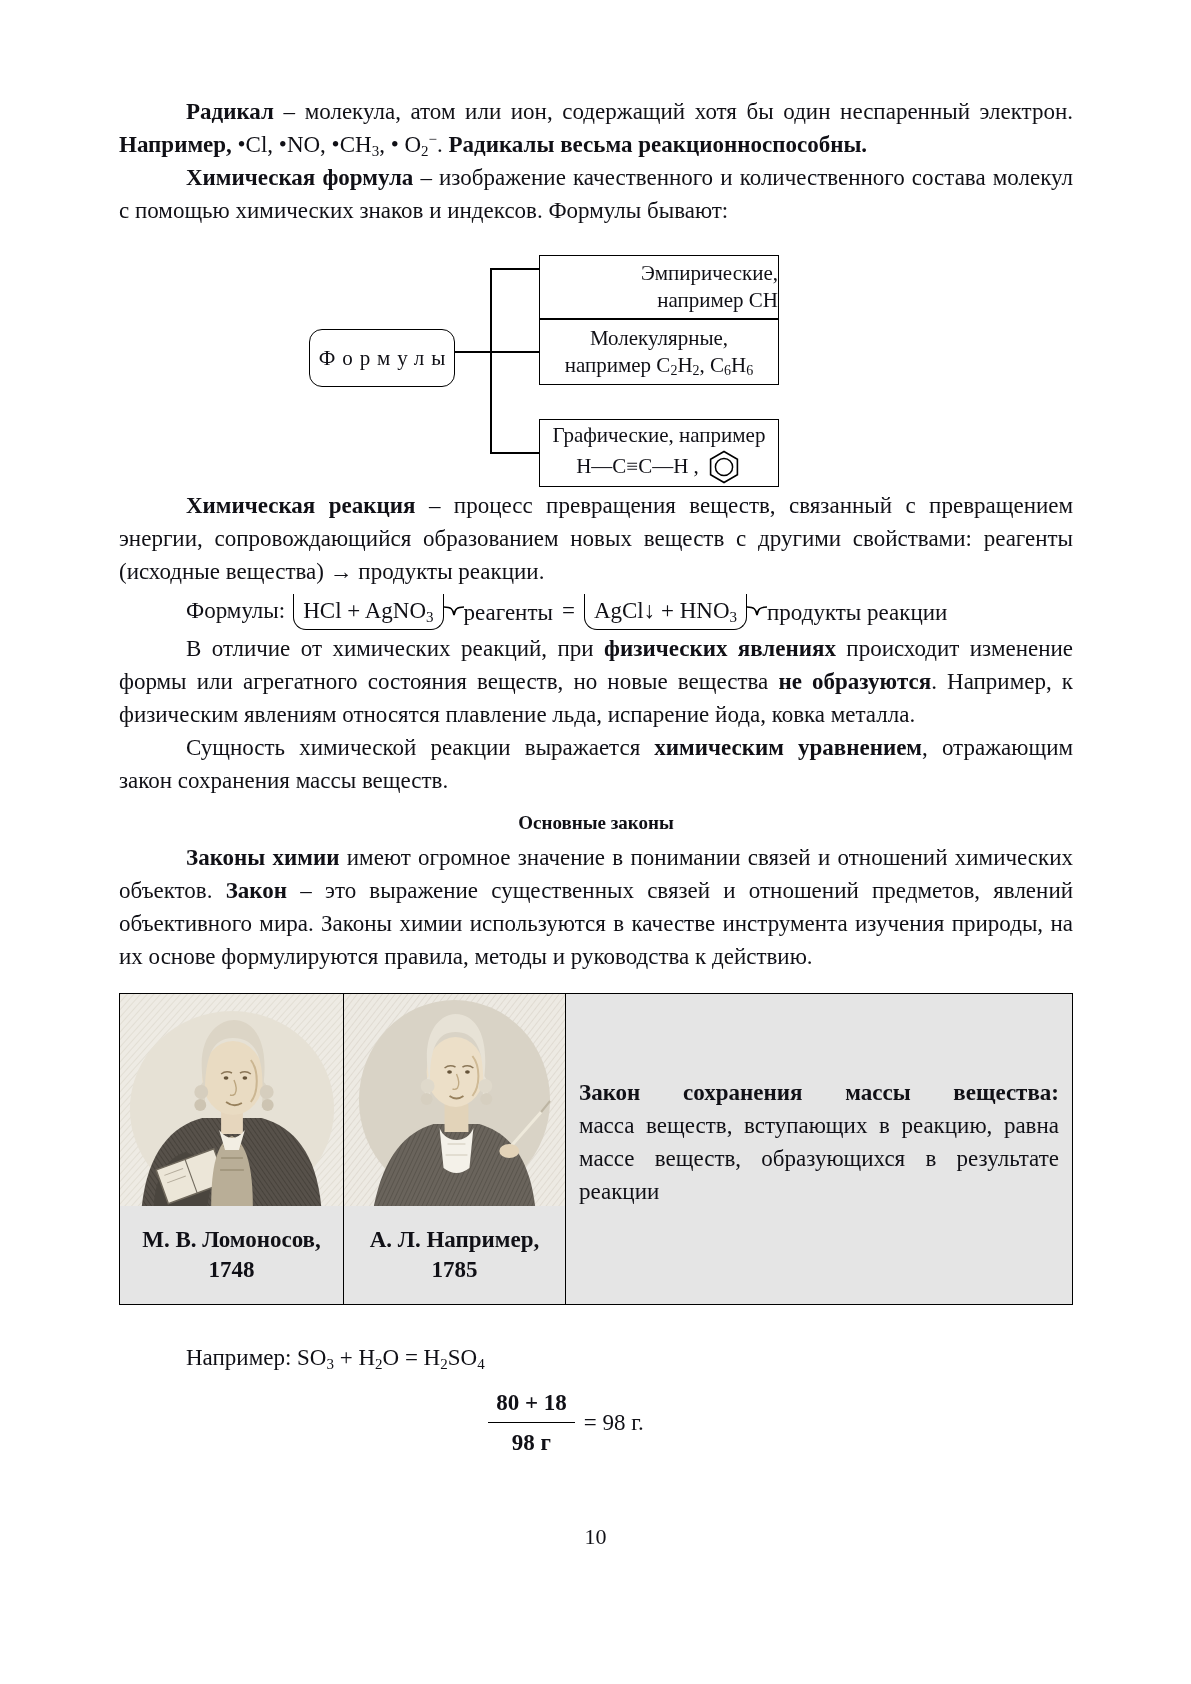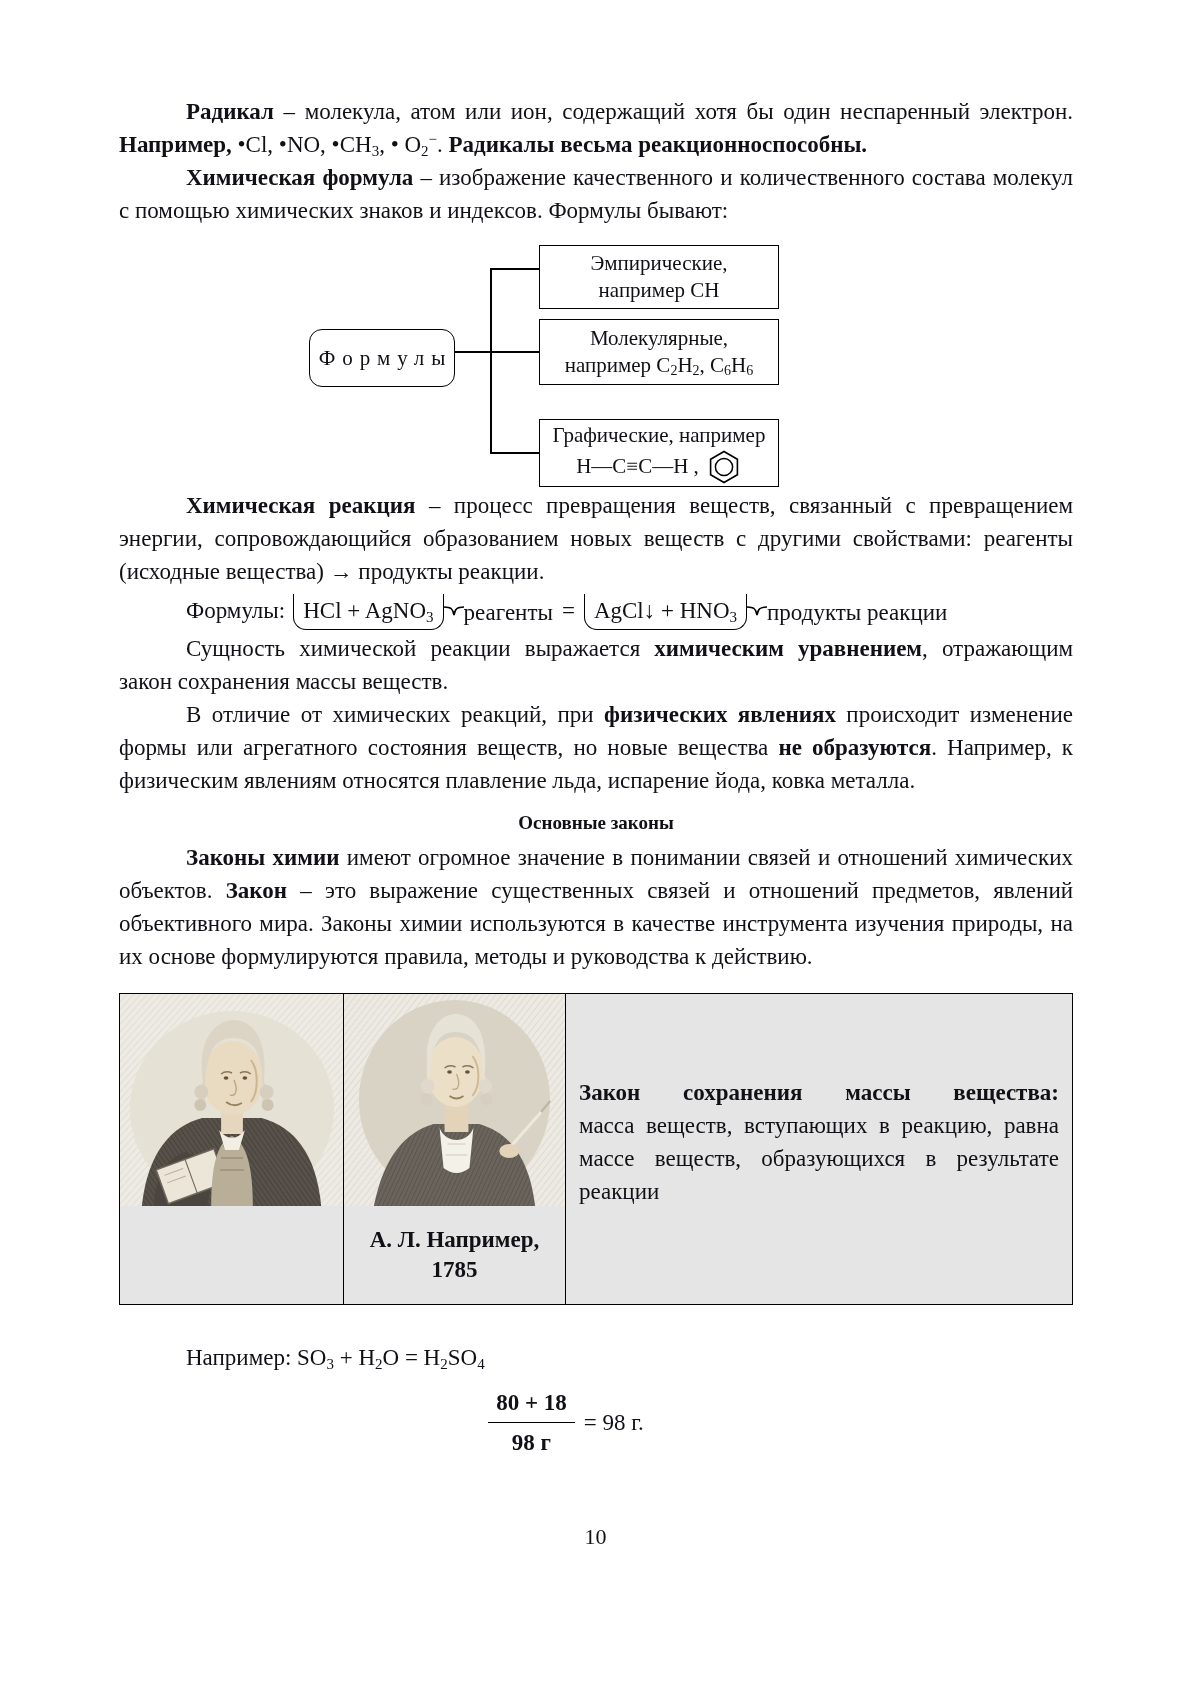--- a/index.html
+++ b/index.html
@@ -14,21 +14,21 @@
 
   
   .diagram { position:relative; height:254px; margin-top:8px; }
   .dg-root { position:absolute; left:190px; top:94px; width:146px; height:58px;
              border:1.6px solid #000; border-radius:13px; display:flex; align-items:center;
              justify-content:center; font-size:21px; letter-spacing:7px; padding-left:7px; }
   .dg-box { position:absolute; left:420px; width:240px; border:1.6px solid #000;
             display:flex; flex-direction:column; align-items:center; justify-content:center;
             font-size:21px; line-height:27px; text-align:center; background:#fff; }
   .dg-box sub { font-size:14px; vertical-align:-3px; }
-  .dg-box1 { top:10px;   height:64px; }
+  .dg-box1 { top:20px;   height:64px;align-items:flex-end; }
   .dg-box2 { top:84px;  height:66px; }
   .dg-box3 { top:184px; height:68px; }
   .dg-line { position:absolute; background:#000; }
   .dg-h { height:1.6px; }
   .dg-v { width:1.6px; }
   .box3-row { display:flex; align-items:center; }
   .benzene { margin-left:7px; }
 
   
   .eq-block { margin:6px 0 2px 67px; display:flex; align-items:flex-start; }
@@ -120,23 +120,23 @@
       <span class="eq-equals">=</span>
       <div class="eq-group">
         <div class="eq-expr"><span>AgCl↓ + HNO</span><sub>3</sub></div>
         <svg class="eq-tick" width="20" height="10" viewBox="0 0 20 10">
             <path d="M0,1 C7,1 9,3 10,9 C11,3 13,1 20,1" fill="none" stroke="#000" stroke-width="1.6"></path>
           </svg>
         <div class="eq-caption">продукты реакции</div>
       </div>
     </div>
 
+    <p class="para"><span>В отличие от химических реакций, при </span><b>физических явлениях</b><span> происходит изменение формы или агрегатного состояния веществ, но новые вещества </span><b>не образуются</b><span>. Например, к физическим явлениям относятся плавление льда, испарение йода, ковка металла.</span></p>
+
     <p class="para"><span>Сущность химической реакции выражается </span><b>химическим уравнением</b><span>, отражающим закон сохранения массы веществ.</span></p>
-
-    <p class="para"><span>В отличие от химических реакций, при </span><b>физических явлениях</b><span> происходит изменение формы или агрегатного состояния веществ, но новые вещества </span><b>не образуются</b><span>. Например, к физическим явлениям относятся плавление льда, испарение йода, ковка металла.</span></p>
 
     <h2 class="section-heading" style="font-size:19px;">Основные законы</h2>
 
     <p class="para"><b>Законы химии</b><span> имеют огромное значение в понимании связей и отношений химических объектов. </span><b>Закон</b><span> – это выражение существенных связей и отношений предметов, явлений объективного мира. Законы химии используются в качестве инструмента изучения природы, на их основе формулируются правила, методы и руководства к действию.</span></p>
 
     <div class="law-table">
 
       <div class="law-cell cell-portrait">
         <div class="portrait">
           <svg viewBox="0 0 225 212" preserveAspectRatio="none">
@@ -172,20 +172,24 @@
             <circle cx="148" cy="98" r="7" fill="#d6cebe"></circle>
             <circle cx="149" cy="111" r="6" fill="#cdc4b2"></circle>
             <path d="M102,80 q5,-4 11,-1" stroke="#8a7657" stroke-width="1.5" fill="none"></path>
             <path d="M121,79 q6,-3 11,1" stroke="#8a7657" stroke-width="1.5" fill="none"></path>
             <ellipse cx="107" cy="84" rx="2.4" ry="1.8" fill="#655339"></ellipse>
             <ellipse cx="126" cy="84" rx="2.4" ry="1.8" fill="#655339"></ellipse>
             <path d="M115,86 q4,9 1,14 q-2,2 -5,1" stroke="#bba57e" stroke-width="1.4" fill="none"></path>
             <path d="M107,108 q8,6 16,1" stroke="#97805c" stroke-width="1.8" fill="none"></path>
           </svg>
         </div>
+        <div class="port-caption">
+          <div>М. В. Ломоносов,</div>
+          <div>1748</div>
+        </div>
       </div>
 
       <div class="law-cell cell-portrait" style="width:222px;">
         <div class="portrait">
           <svg viewBox="0 0 222 212" preserveAspectRatio="none">
             <defs>
               <pattern id="pV1" width="5" height="5" patternUnits="userSpaceOnUse" patternTransform="rotate(38)">
                 <rect width="5" height="5" fill="#edeae3"></rect>
                 <line x1="0" y1="0" x2="0" y2="5" stroke="#d5d0c5" stroke-width="1.1"></line>
               </pattern>

